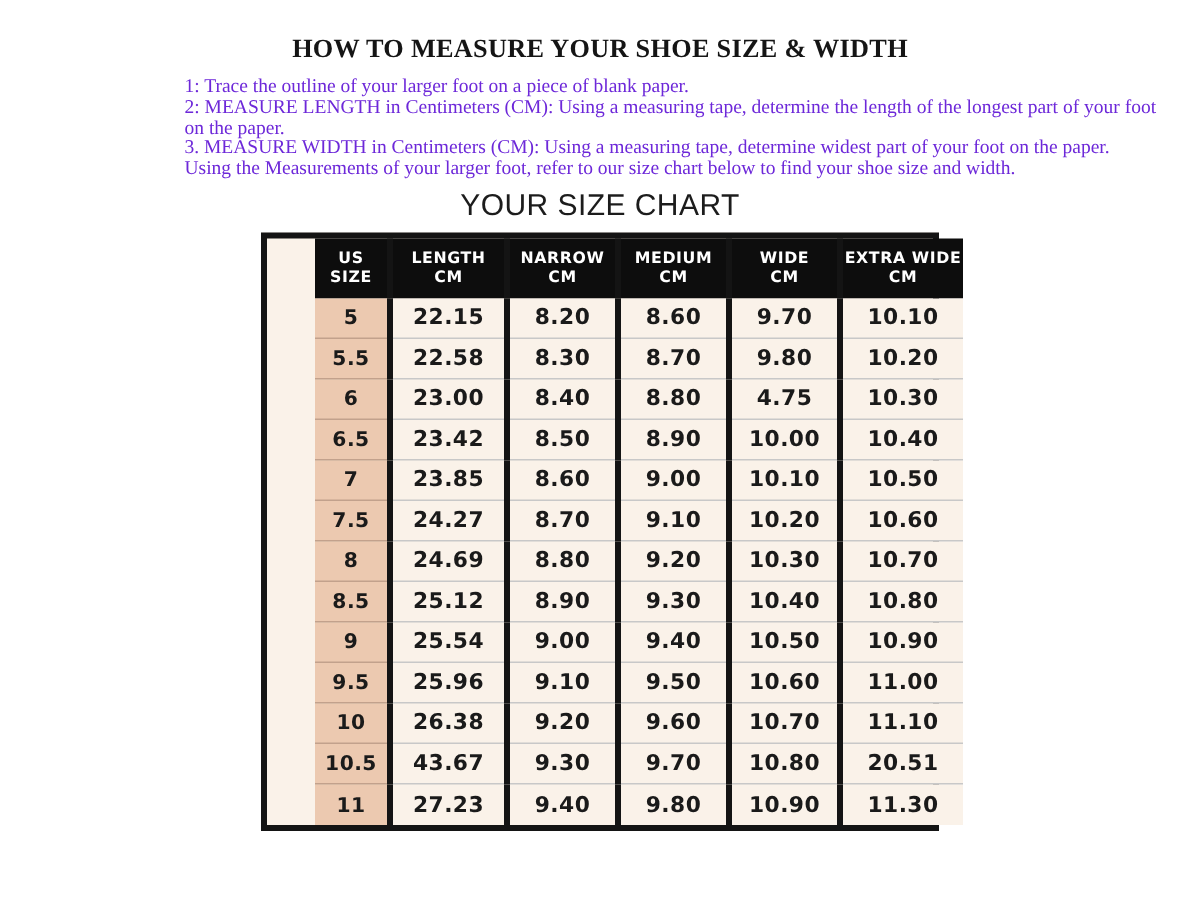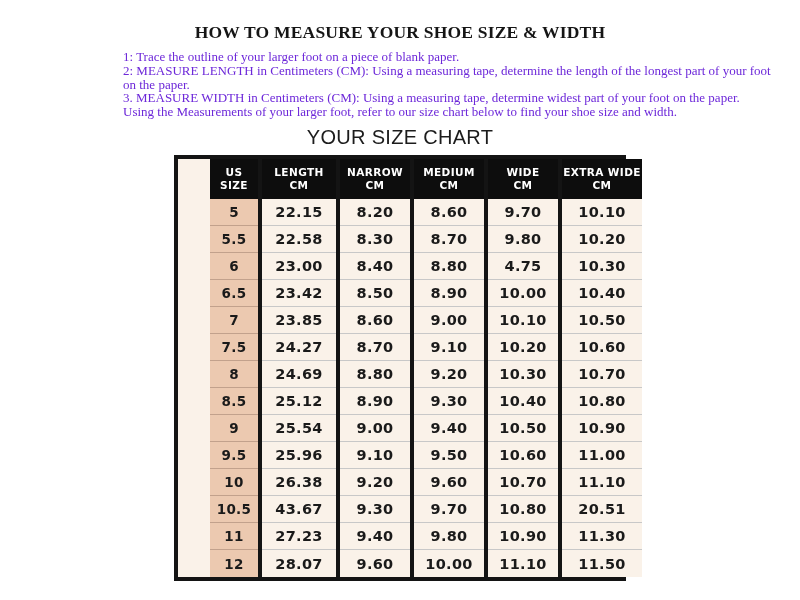--- a/index.html
+++ b/index.html
@@ -255,25 +255,17 @@
             <td>20.51</td>
           </tr>
           <tr>
             <td>11</td>
             <td>27.23</td>
             <td>9.40</td>
             <td>9.80</td>
             <td>10.90</td>
             <td>11.30</td>
           </tr>
-          <tr>
-            <td>12</td>
-            <td>28.07</td>
-            <td>9.60</td>
-            <td>10.00</td>
-            <td>11.10</td>
-            <td>11.50</td>
-          </tr>
         </tbody>
     </table>
   </div>
 
 </div>
 
 </body></html>

